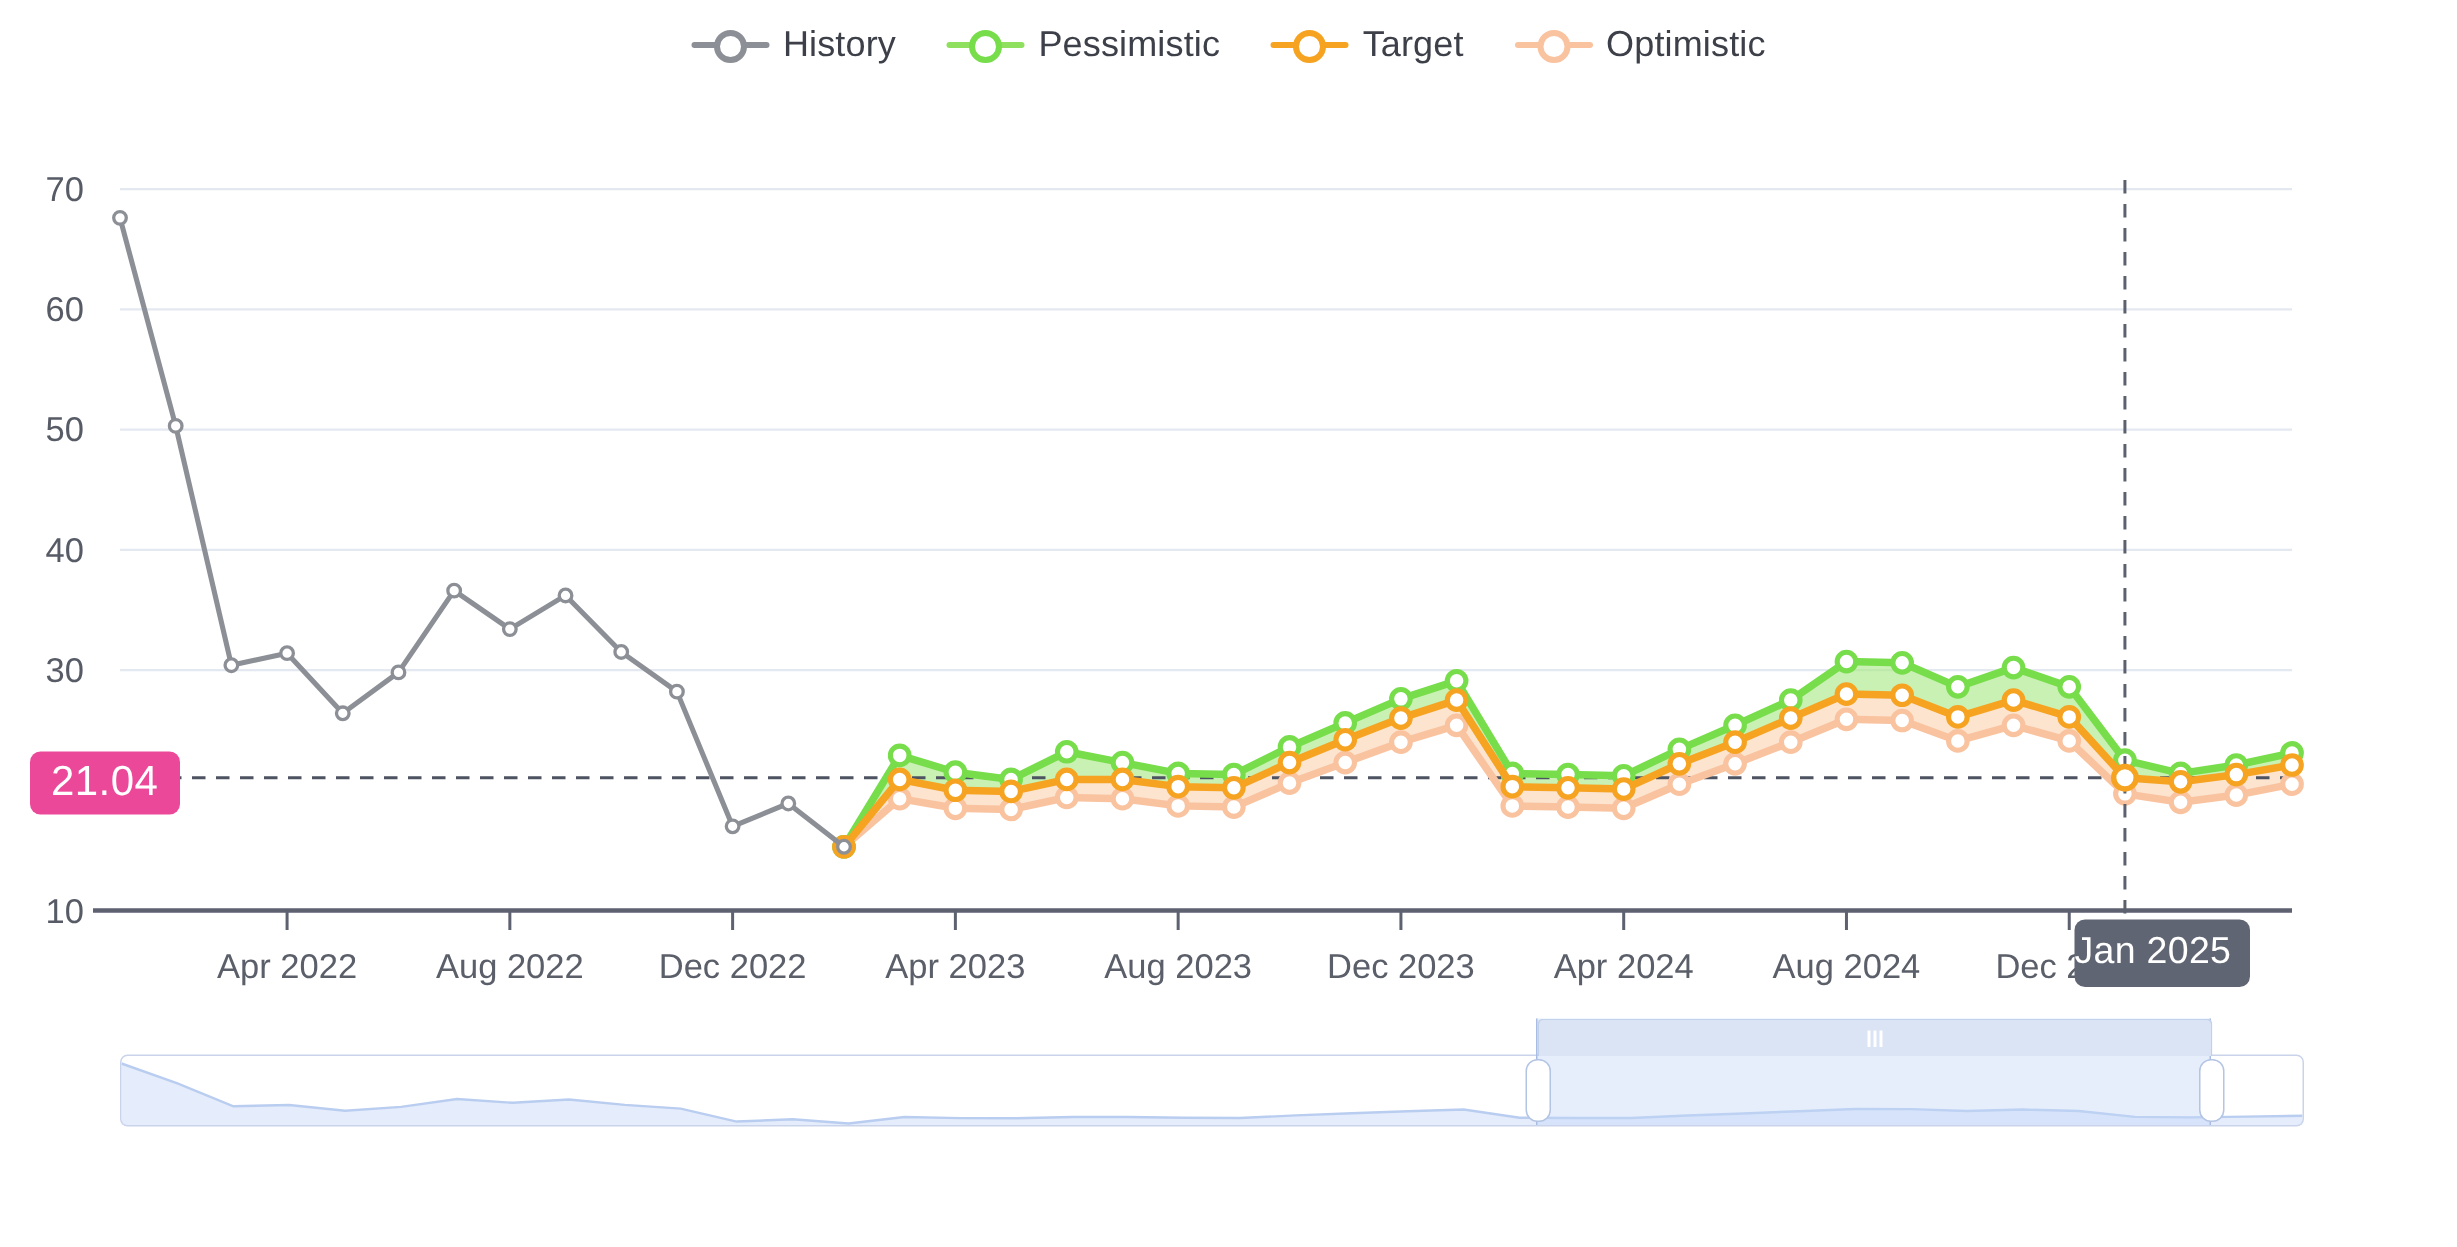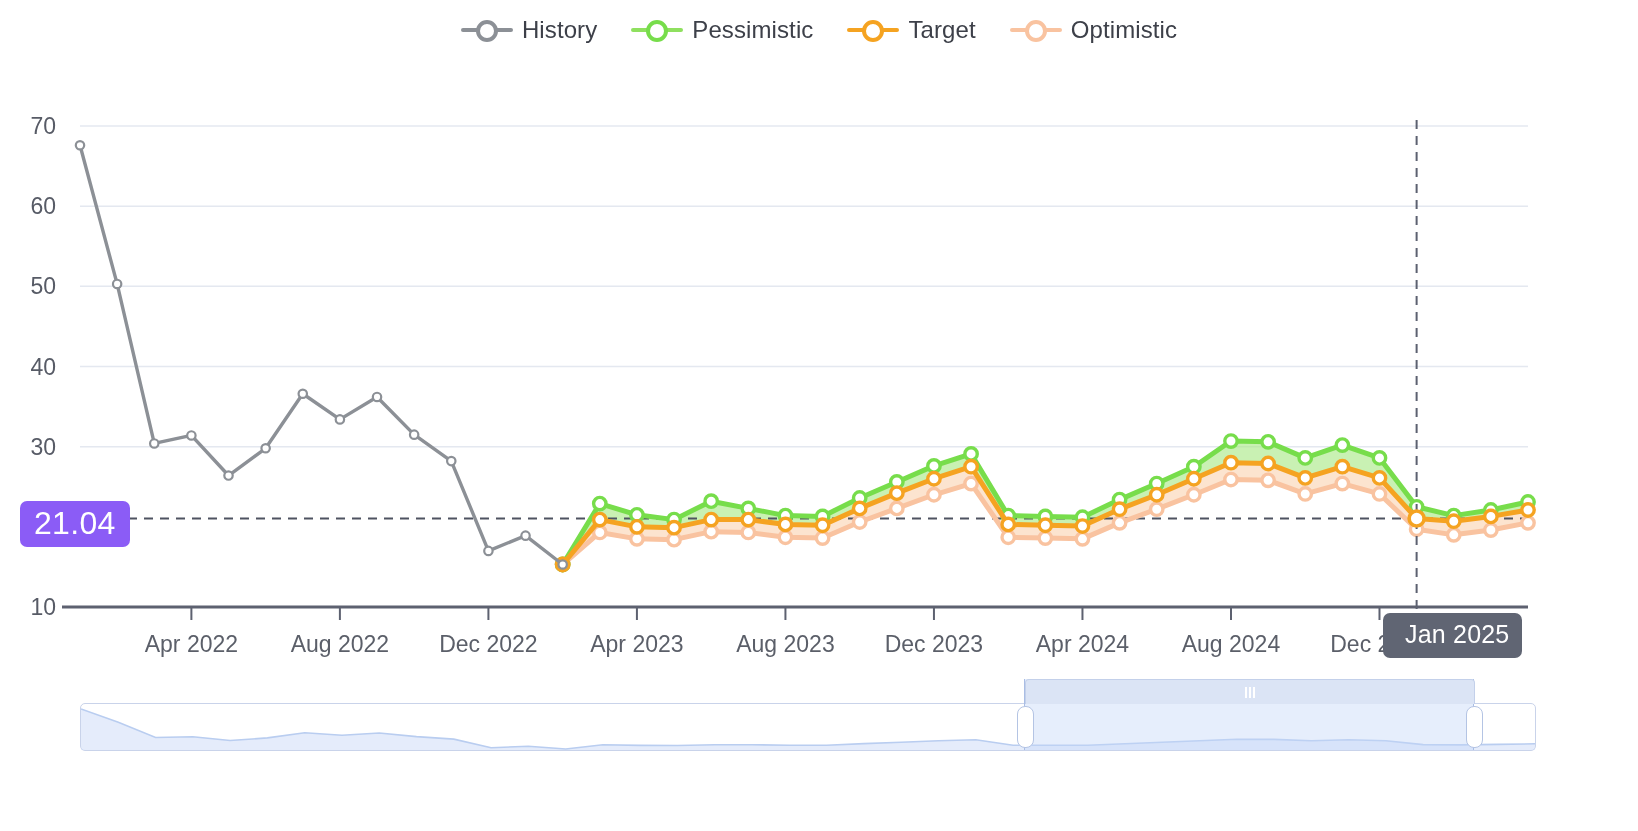--- a/index.html
+++ b/index.html
@@ -90,37 +90,37 @@
     fill: #5b5f69;
     font-family: "Liberation Sans", sans-serif;
     text-anchor: middle;
   }
 
   
   #value-badge {
     position: absolute;
     left: 20px;
     top: 501px;
-    background: #8b5cf6;
+    background: #ec4899;
     color: #ffffff;
     border-radius: 7px;
     padding: 6px 14px 8px 14px;
-    font-size: 32px;
+    font-size: 28px;
     line-height: 1;
     font-family: "Liberation Sans", sans-serif;
     letter-spacing: 0.3px;
   }
   #date-badge {
     position: absolute;
     left: 1383px;
     top: 613px;
     background: #606573;
     color: #ffffff;
     border-radius: 7px;
-    padding: 9px 13px 11px 22px;
+    padding: 9px 13px 11px 0;
     font-size: 25px;
     line-height: 1;
     font-family: "Liberation Sans", sans-serif;
     letter-spacing: 0.2px;
     white-space: nowrap;
   }
 
   
   #brush {
     position: absolute;

